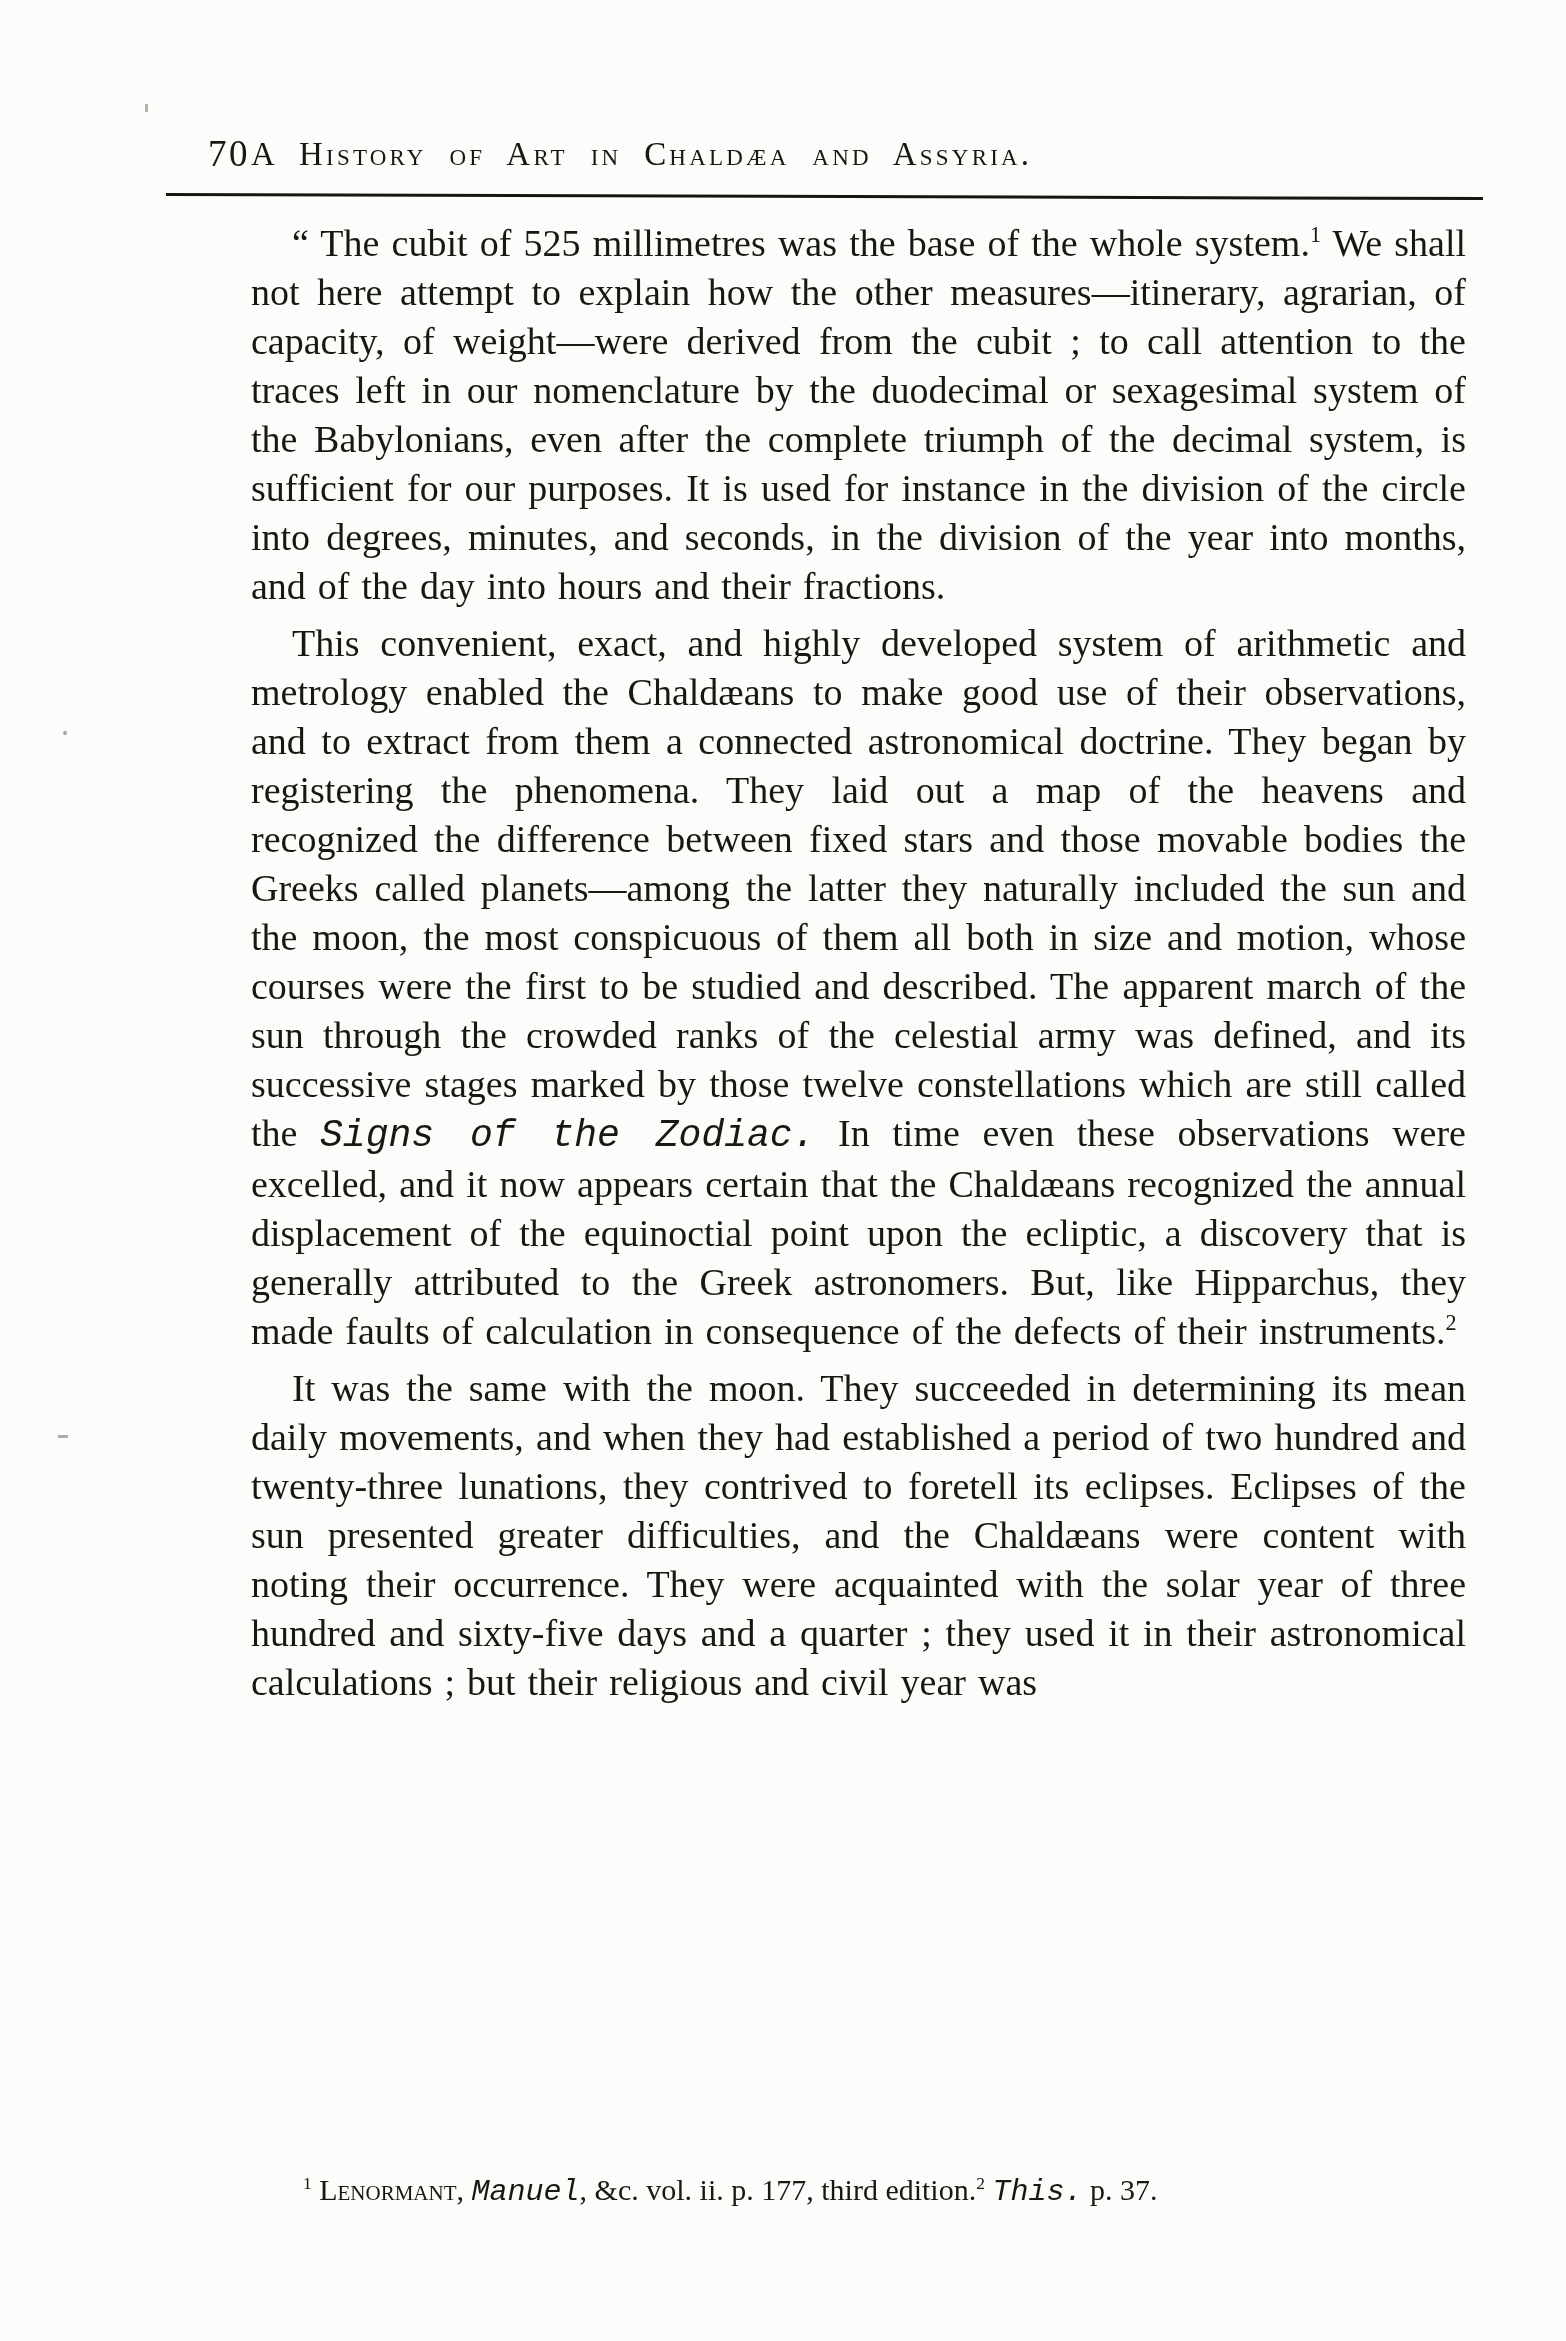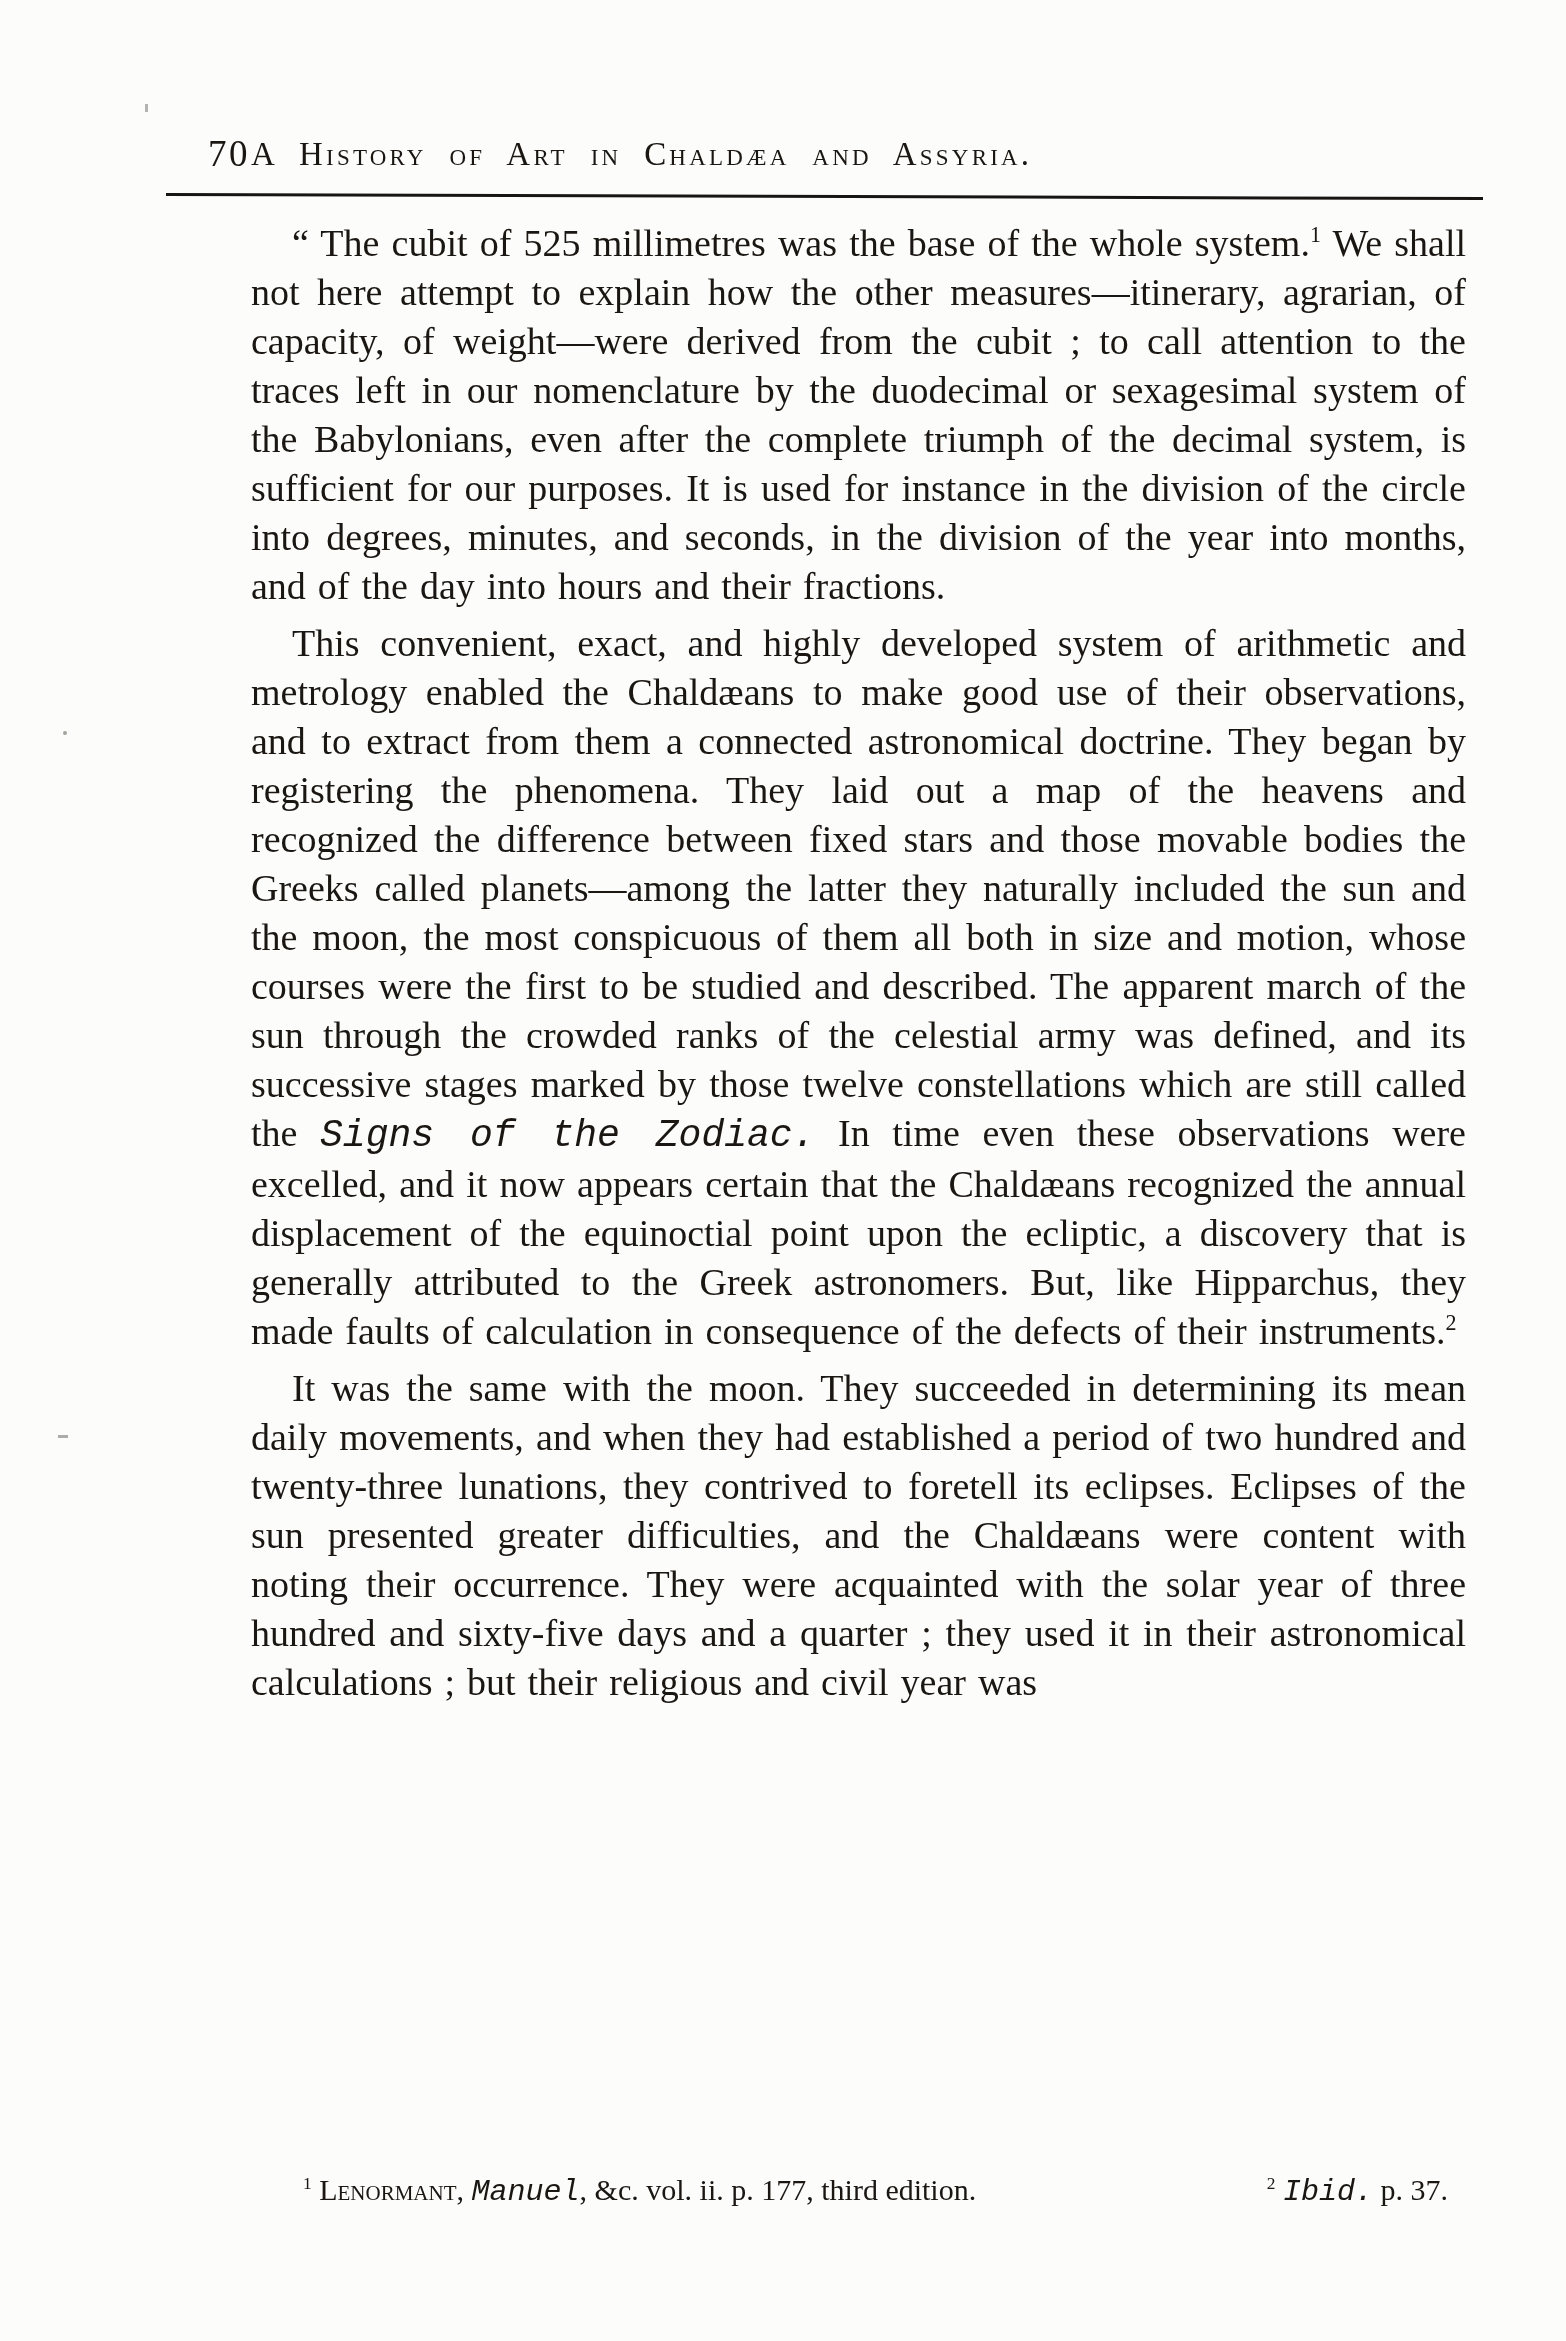--- a/index.html
+++ b/index.html
@@ -39,21 +39,21 @@
   .body-text p { margin:0; }
   .body-text p.indent { text-indent:41px;margin-top:8px; }
   .it { font-style:italic;font-family:Liberation Mono, monospace; }
   .sc { font-variant:small-caps; }
   sup { font-size:58%; line-height:0; vertical-align:super; }
   .footnotes {
     position:absolute; left:251px; top:2171px; width:1215px;
     box-sizing:border-box;
     padding-left:52px; padding-right:18px;
     font-size:30px; line-height:38px;
-    display:flex; justify-content:space-between;
+    display:flex; justify-content:flex-start;
     white-space:nowrap;
   }
   .speck { position:absolute; background:#6a6a64; }
   .speck-dot   { left:63px; top:731px; width:3.8px;  height:4.4px;  border-radius:50%; opacity:.6; }
   .speck-dash  { left:58px;  top:1435px; width:10px; height:3.2px;  opacity:.55; }
   .speck-top   { left:145px; top:104px;  width:2.5px;  height:7.6px; opacity:.5; }
 </style>
 </head>
 <body>
 
@@ -67,21 +67,21 @@
   <div class="rule"></div>
 
   <div class="body-text">
       <p class="indent"><span>“ The cubit of 525 millimetres was the base of the whole system.</span><sup>1</sup><span> We shall not here attempt to explain how the other measures—itinerary, agrarian, of capacity, of weight—were derived from the cubit ; to call attention to the traces left in our nomenclature by the duodecimal or sexagesimal system of the Babylonians, even after the complete triumph of the decimal system, is sufficient for our purposes.  It is used for instance in the division of the circle into degrees, minutes, and seconds, in the division of the year into months, and of the day into hours and their fractions.</span></p>
       <p class="indent"><span>This convenient, exact, and highly developed system of arithmetic and metrology enabled the Chaldæans to make good use of their observations, and to extract from them a connected astronomical doctrine.  They began by registering the phenomena.  They laid out a map of the heavens and recognized the difference between fixed stars and those movable bodies the Greeks called planets—among the latter they naturally included the sun and the moon, the most conspicuous of them all both in size and motion, whose courses were the first to be studied and described.  The apparent march of the sun through the crowded ranks of the celestial army was defined, and its successive stages marked by those twelve constellations which are still called the </span><span class="it">Signs of the Zodiac.</span><span>  In time even these observations were excelled, and it now appears certain that the Chaldæans recognized the annual displacement of the equinoctial point upon the ecliptic, a discovery that is generally attributed to the Greek astronomers.  But, like Hipparchus, they made faults of calculation in consequence of the defects of their instruments.</span><sup>2</sup></p>
       <p class="indent"><span>It was the same with the moon.  They succeeded in determining its mean daily movements, and when they had established a period of two hundred and twenty-three lunations, they contrived to foretell its eclipses.  Eclipses of the sun presented greater difficulties, and the Chaldæans were content with noting their occurrence.  They were acquainted with the solar year of three hundred and sixty-five days and a quarter ; they used it in their astronomical calculations ; but their religious and civil year was</span></p>
     </div>
 
   <div class="footnotes">
       <span><sup>1</sup> <span class="sc">Lenormant</span><span>, </span><span class="it">Manuel</span><span>, &amp;c. vol. ii. p. 177, third edition.</span></span>
-      <span><sup>2</sup> <span class="it">Ibid.</span><span> p. 37.</span></span>
+      <span><sup>2</sup> <span class="it">This.</span><span> p. 37.</span></span>
     </div>
 
   <div class="speck speck-dot"></div>
   <div class="speck speck-dash"></div>
   <div class="speck speck-top"></div>
 
 </div>
 
 
 </body></html>

